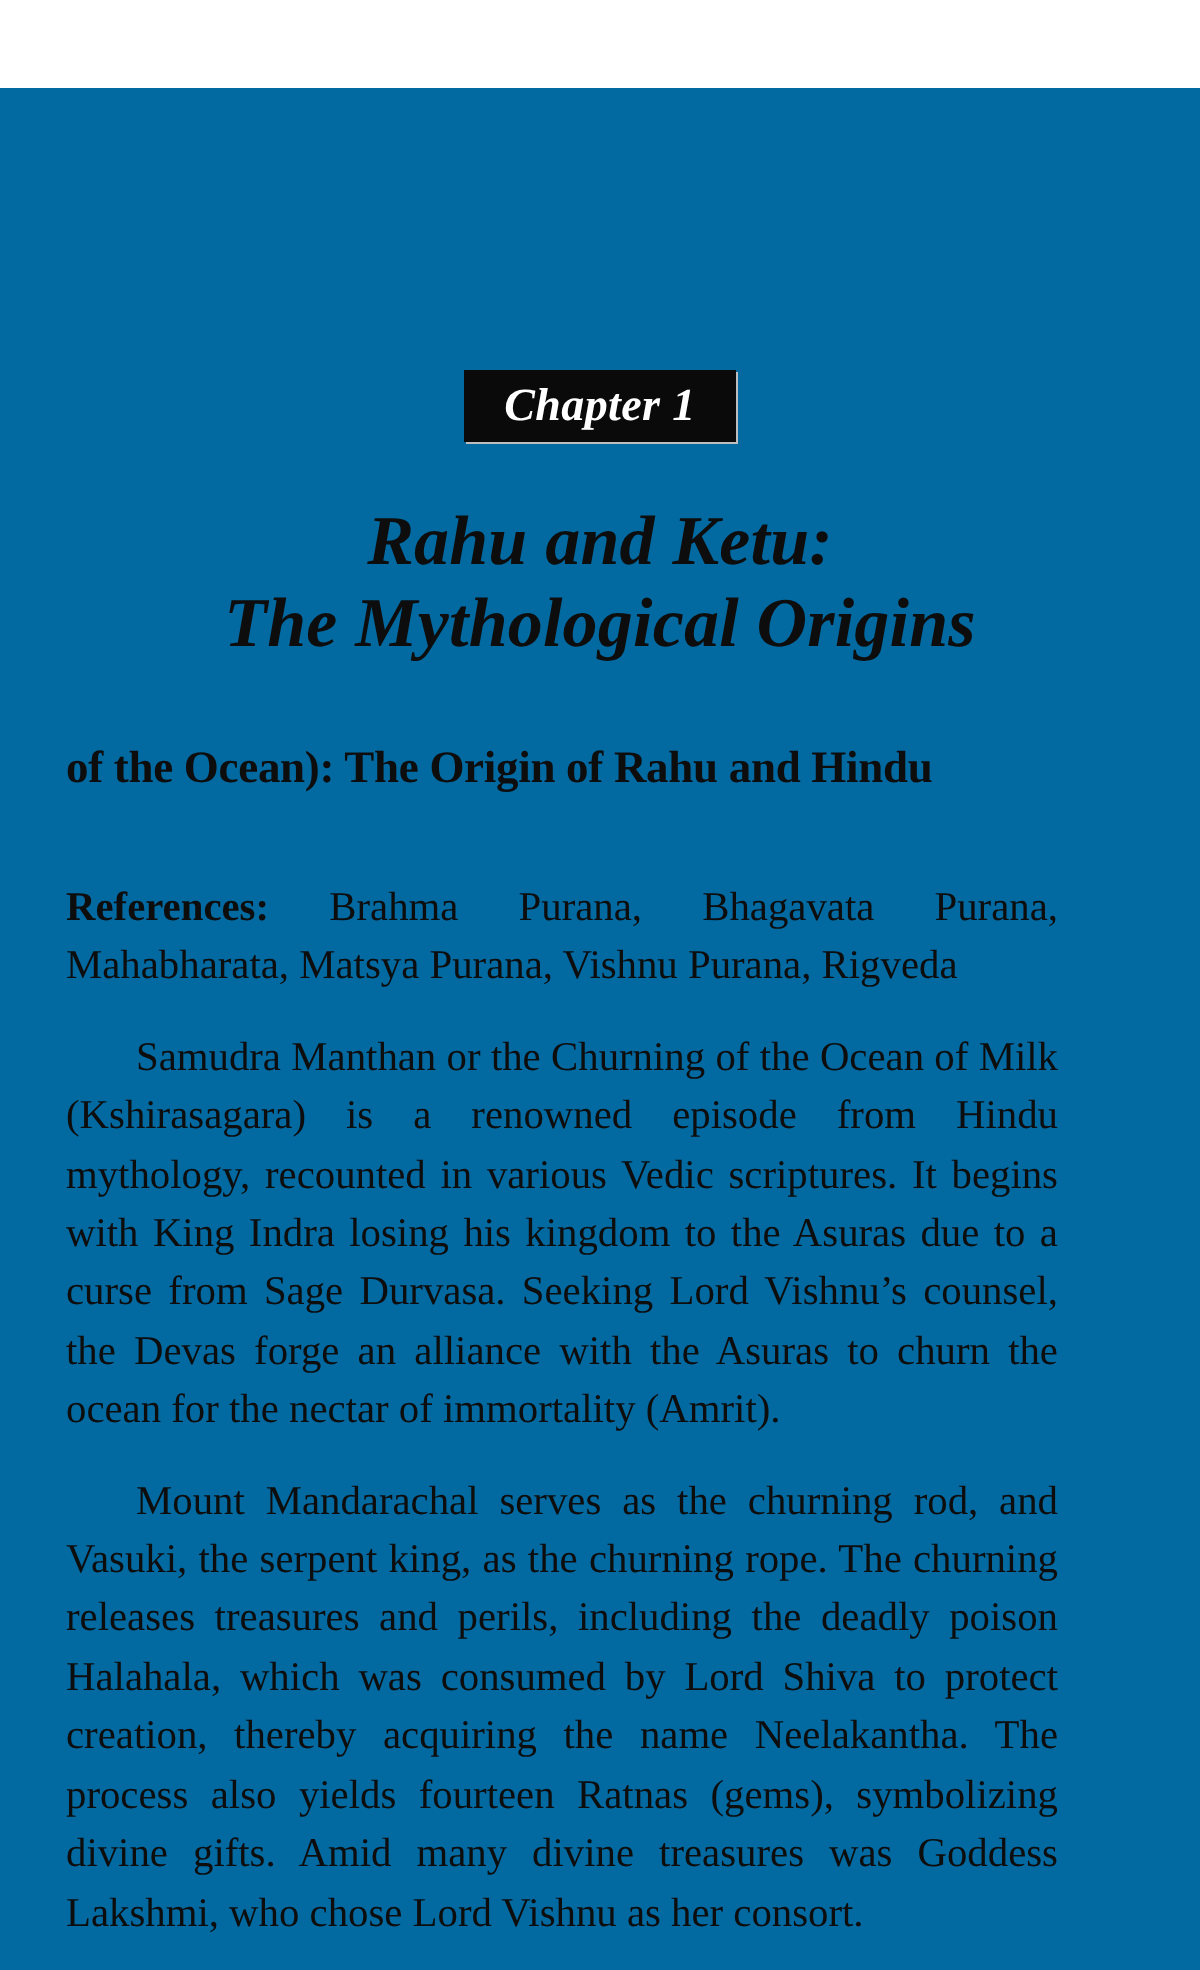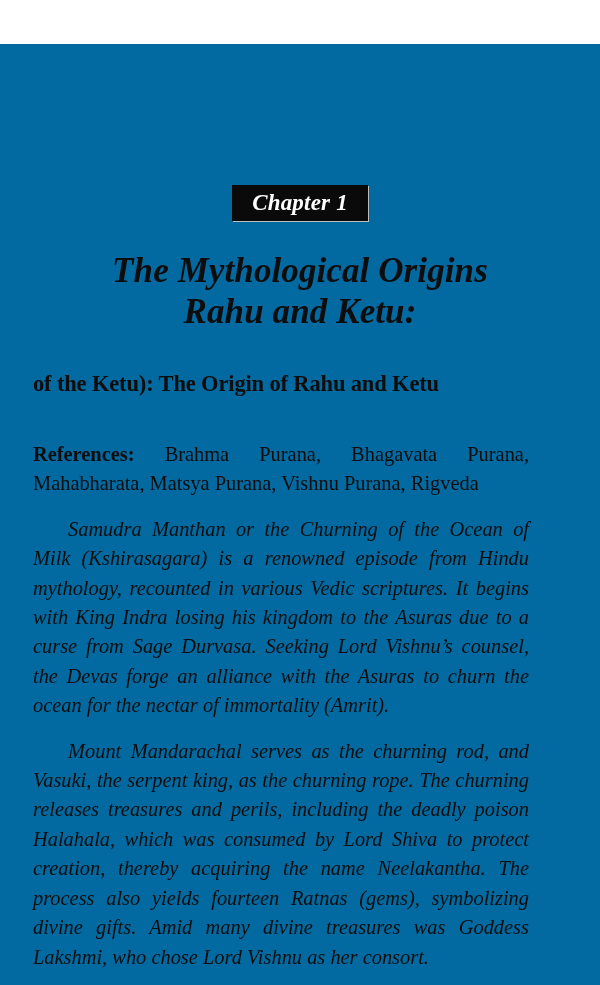--- a/index.html
+++ b/index.html
@@ -98,45 +98,44 @@
     text-align: justify;
     text-justify: inter-word;
   }
   .para.refs {
     text-indent: 0;
     margin-bottom: 16px;
   }
   .para.indent {
     text-indent: 35px;
     margin-bottom: 16px;
-    font-style: italic;
   }
   .para.indent:last-child {
     margin-bottom: 0;
   }
   .refs-label {
     font-weight: bold;
   }
 </style>
 </head>
 <body>
 
 <div class="page">
 
   <div class="chapter-badge-wrap">
     <span class="chapter-badge">Chapter 1</span>
   </div>
 
   <h1 class="chapter-title">
+    <span class="tline">Rahu and Ketu:</span>
     <span class="tline">The Mythological Origins</span>
-    <span class="tline">Rahu and Ketu:</span>
   </h1>
 
   <h2 class="section-heading">
-    <span class="hline">of the Ketu): The Origin of Rahu and Ketu</span>
+    <span class="hline">of the Ocean): The Origin of Rahu and Hindu</span>
   </h2>
 
   <div class="body-block">
 
     <p class="para refs"><span class="refs-label">References:</span><span> Brahma Purana, Bhagavata Purana, Mahabharata, Matsya Purana, Vishnu Purana, Rigveda</span></p>
 
     <p class="para indent">Samudra Manthan or the Churning of the Ocean of Milk (Kshirasagara) is a renowned episode from Hindu mythology, recounted in various Vedic scriptures. It begins with King Indra losing his kingdom to the Asuras due to a curse from Sage Durvasa. Seeking Lord Vishnu’s counsel, the Devas forge an alliance with the Asuras to churn the ocean for the nectar of immortality (Amrit).</p>
 
     <p class="para indent">Mount Mandarachal serves as the churning rod, and Vasuki, the serpent king, as the churning rope. The churning releases treasures and perils, including the deadly poison Halahala, which was consumed by Lord Shiva to protect creation, thereby acquiring the name Neelakantha. The process also yields fourteen Ratnas (gems), symbolizing divine gifts. Amid many divine treasures was Goddess Lakshmi, who chose Lord Vishnu as her consort.</p>
 

